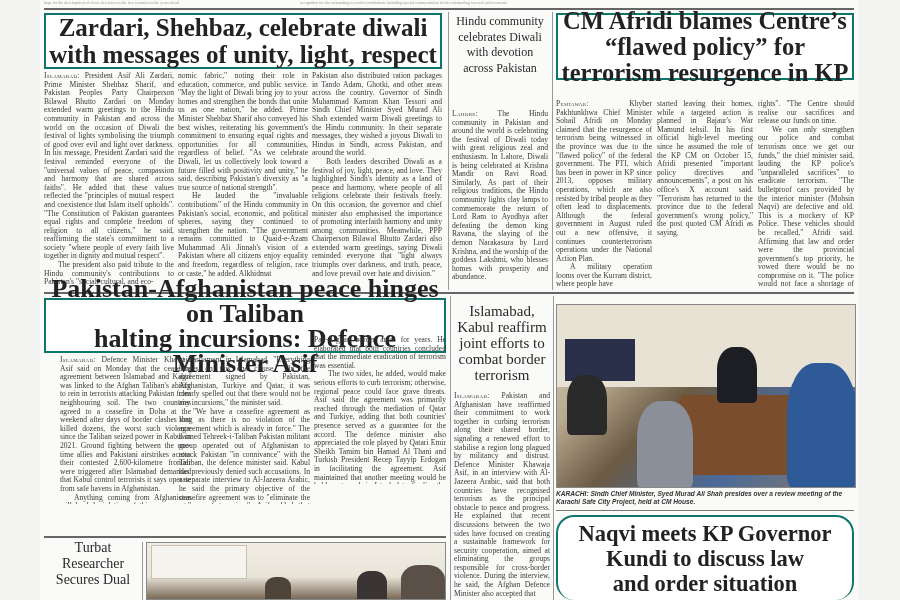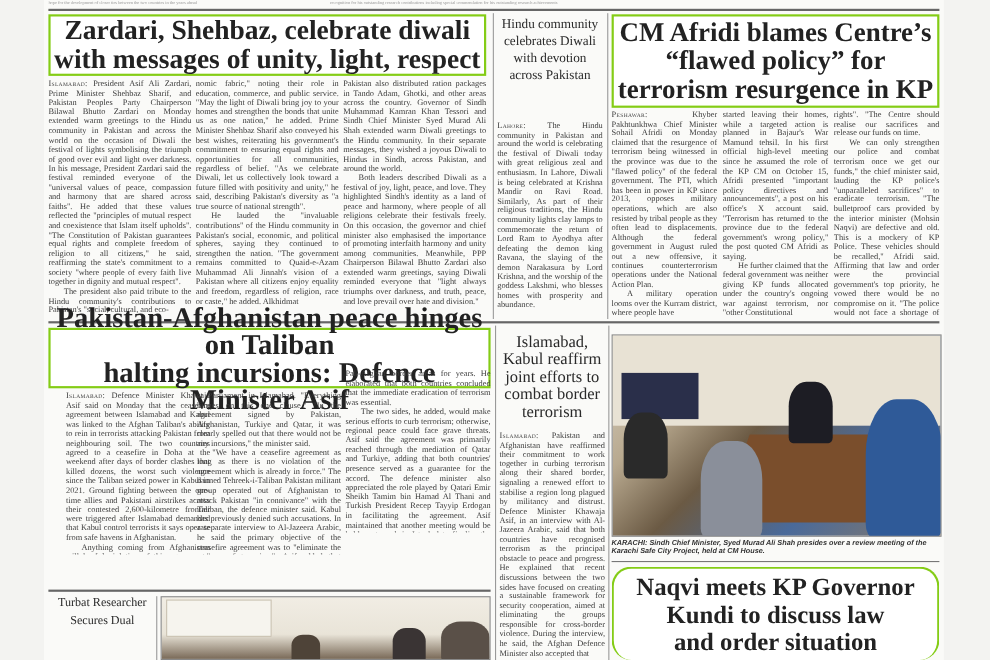--- a/index.html
+++ b/index.html
@@ -3,21 +3,21 @@
 <meta charset="utf-8">
 <style>
   * { box-sizing: border-box; margin: 0; padding: 0; }
   html, body { width: 900px; height: 600px; overflow: hidden; background: #f3f3f1; }
   body { position: relative; font-family: "Liberation Serif", serif; color: #2a2a2a; }
   .page { position: absolute; left: 40px; top: 0; width: 818px; height: 600px; background: #fafaf8; }
   .top-strip { position: absolute; left: 4px; top: 0; width: 810px; height: 6px; font-size: 4px; color: #999; overflow: hidden; white-space: nowrap; }
   .rule { position: absolute; height: 0; border-top: 2px solid #666; }
   .rule.thin { border-top: 1px solid #777; }
   .vrule { position: absolute; width: 0; border-left: 1px solid #999; }
-  .hl-box { position: absolute; border: 2px solid #84cc16; background: #fff; text-align: center; font-weight: bold; color: #222; display: flex; align-items: center; justify-content: center; }
+  .hl-box { position: absolute; border: 2px solid #0f766e; background: #fff; text-align: center; font-weight: bold; color: #222; display: flex; align-items: center; justify-content: center; }
   .hl-box span { display: block; }
   .side-hl { position: absolute; text-align: center; color: #2a2a2a; font-family: "Liberation Serif", serif; }
   .body { position: absolute; font-size: 7.6px; line-height: 8.6px; text-align: justify; color: #3a3a3a; overflow: hidden; }
   .body .dl { font-variant: small-caps; letter-spacing: 0.3px; }
   .body p { text-indent: 14px; }
   .body p:first-child { text-indent: 0; }
   .photo { position: absolute; background: linear-gradient(135deg,#d9d2c4 0%,#b8a98f 25%,#6b5a44 45%,#4a6a9a 70%,#8a7a66 100%); border: 1px solid #888; overflow: hidden; }
   .photo .wall { position:absolute; left:0; top:0; width:100%; height:45%; background:#e8e2d4; }
   .photo .screen { position:absolute; background:#2a2f4a; }
   .photo .table { position:absolute; background:#7a4e2c; }
@@ -56,34 +56,33 @@
 
   <div class="vrule" style="left:408px;top:12px;height:278px;"></div>
 
   <div class="side-hl" style="left:412px;top:14px;width:96px;font-size:12px;line-height:15.5px;">Hindu community celebrates Diwali with devotion across Pakistan</div>
   <div class="body" style="left:412px;top:110px;width:96px;height:180px;">
     <p><span class="dl">Lahore:</span> <span>The Hindu community in Pakistan and around the world is celebrating the festival of Diwali today with great religious zeal and enthusiasm. In Lahore, Diwali is being celebrated at Krishna Mandir on Ravi Road. Similarly, As part of their religious traditions, the Hindu community lights clay lamps to commemorate the return of Lord Ram to Ayodhya after defeating the demon king Ravana, the slaying of the demon Narakasura by Lord Krishna, and the worship of the goddess Lakshmi, who blesses homes with prosperity and abundance.</span></p>
   </div>
 
   <div class="vrule" style="left:512px;top:12px;height:278px;"></div>
 
-  <div class="hl-box" style="left:516px;top:13px;width:298px;height:85px;font-size:24.5px;line-height:26px;">
+  <div class="hl-box" style="left:516px;top:13px;width:298px;height:67px;font-size:24.5px;line-height:26px;">
     <div>
       <span>CM Afridi blames Centre’s</span>
       <span>“flawed policy” for</span>
       <span>terrorism resurgence in KP</span>
     </div>
   </div>
   <div class="body" style="left:516px;top:100px;width:96px;height:188px;">
     <p><span class="dl">Peshawar:</span> <span>Khyber Pakhtunkhwa Chief Minister Sohail Afridi on Monday claimed that the resurgence of terrorism being witnessed in the province was due to the "flawed policy" of the federal government. The PTI, which has been in power in KP since 2013, opposes military operations, which are also resisted by tribal people as they often lead to displacements. Although the federal government in August ruled out a new offensive, it continues counterterrorism operations under the National Action Plan.</span></p>
     <p>A military operation looms over the Kurram district, where people have</p>
   </div>
   <div class="body" style="left:617px;top:100px;width:96px;height:188px;">
     <p>started leaving their homes, while a targeted action is planned in Bajaur's War Mamund tehsil. In his first official high-level meeting since he assumed the role of the KP CM on October 15, Afridi presented "important policy directives and announcements", a post on his office's X account said. "Terrorism has returned to the province due to the federal government's wrong policy," the post quoted CM Afridi as saying.</p>
-    <p>He further claimed that the federal government was neither giving KP funds allocated under the country's ongoing war against terrorism, nor "other Constitutional</p>
   </div>
   <div class="body" style="left:718px;top:100px;width:96px;height:188px;">
     <p>rights". "The Centre should realise our sacrifices and release our funds on time.</p>
     <p>We can only strengthen our police and combat terrorism once we get our funds," the chief minister said, lauding the KP police's "unparalleled sacrifices" to eradicate terrorism. "The bulletproof cars provided by the interior minister (Mohsin Naqvi) are defective and old. This is a mockery of KP Police. These vehicles should be recalled," Afridi said. Affirming that law and order were the provincial government's top priority, he vowed there would be no compromise on it. "The police would not face a shortage of funds.</p>
   </div>
 
   <div class="rule" style="left:4px;top:292px;width:810px;"></div>
 
   <div class="hl-box" style="left:4px;top:298px;width:402px;height:55px;font-size:26px;line-height:25px;">
     <div>
@@ -129,21 +128,21 @@
   <div class="hl-box" style="left:516px;top:515px;width:298px;height:85px;font-size:22.5px;line-height:25px;border-bottom:none;border-radius:18px;">
     <div>
       <span>Naqvi meets KP Governor</span>
       <span>Kundi to discuss law</span>
       <span>and order situation</span>
     </div>
   </div>
 
   <div class="rule" style="left:4px;top:536px;width:402px;"></div>
 
-  <div class="side-hl" style="left:8px;top:540px;width:90px;font-size:11px;line-height:16px;">Turbat Researcher Secures Dual</div>
+  <div class="side-hl" style="left:8px;top:540px;width:90px;font-size:14px;line-height:16px;">Turbat Researcher Secures Dual</div>
   <div class="vrule" style="left:102px;top:542px;height:58px;"></div>
   <div class="photo" style="left:106px;top:542px;width:300px;height:58px;background:linear-gradient(180deg,#f1ede4 0%,#e9e4d8 60%,#7a6a58 100%);">
     <div style="position:absolute;left:4px;top:2px;width:96px;height:34px;background:#f6f4ee;border:1px solid #c9c0b0;"></div>
     <div class="p" style="left:118px;top:34px;width:26px;height:24px;background:#4e4338;"></div>
     <div class="p" style="left:210px;top:28px;width:30px;height:30px;background:#3a3434;"></div>
     <div class="p" style="left:254px;top:22px;width:44px;height:36px;background:#5a5048;"></div>
   </div>
 
 </div>
 

